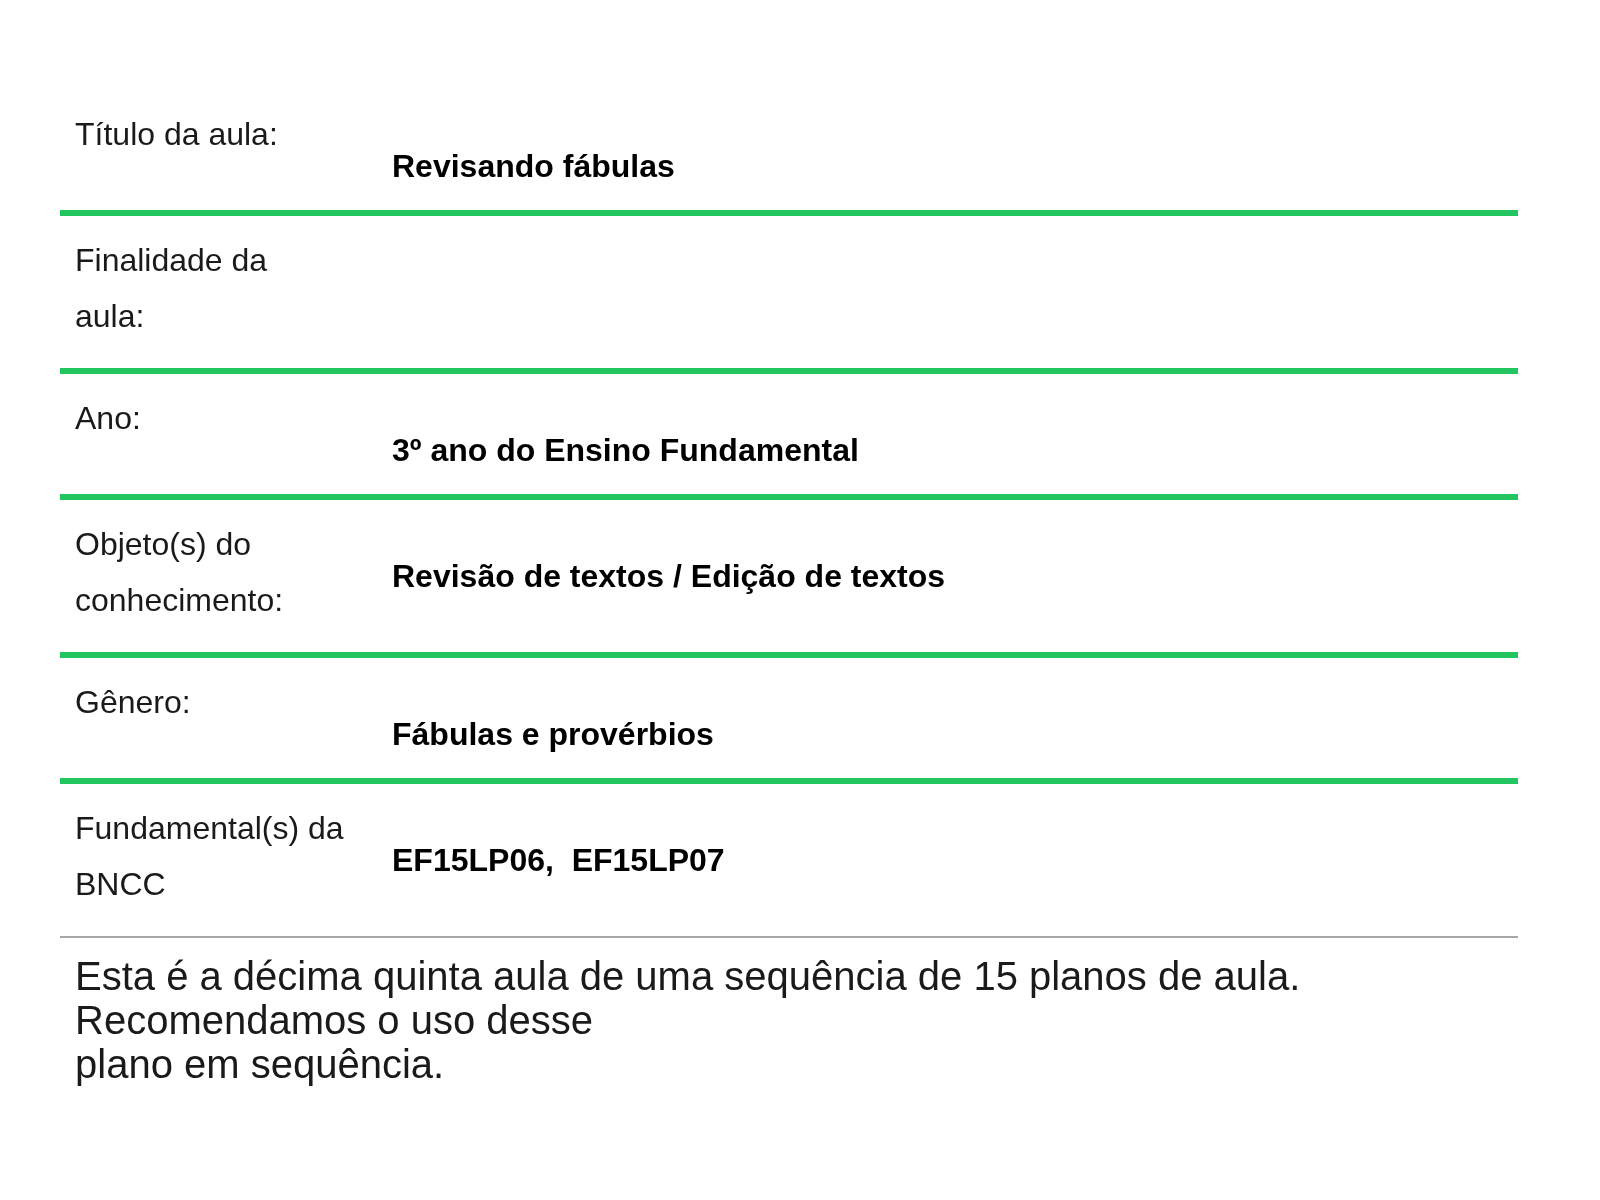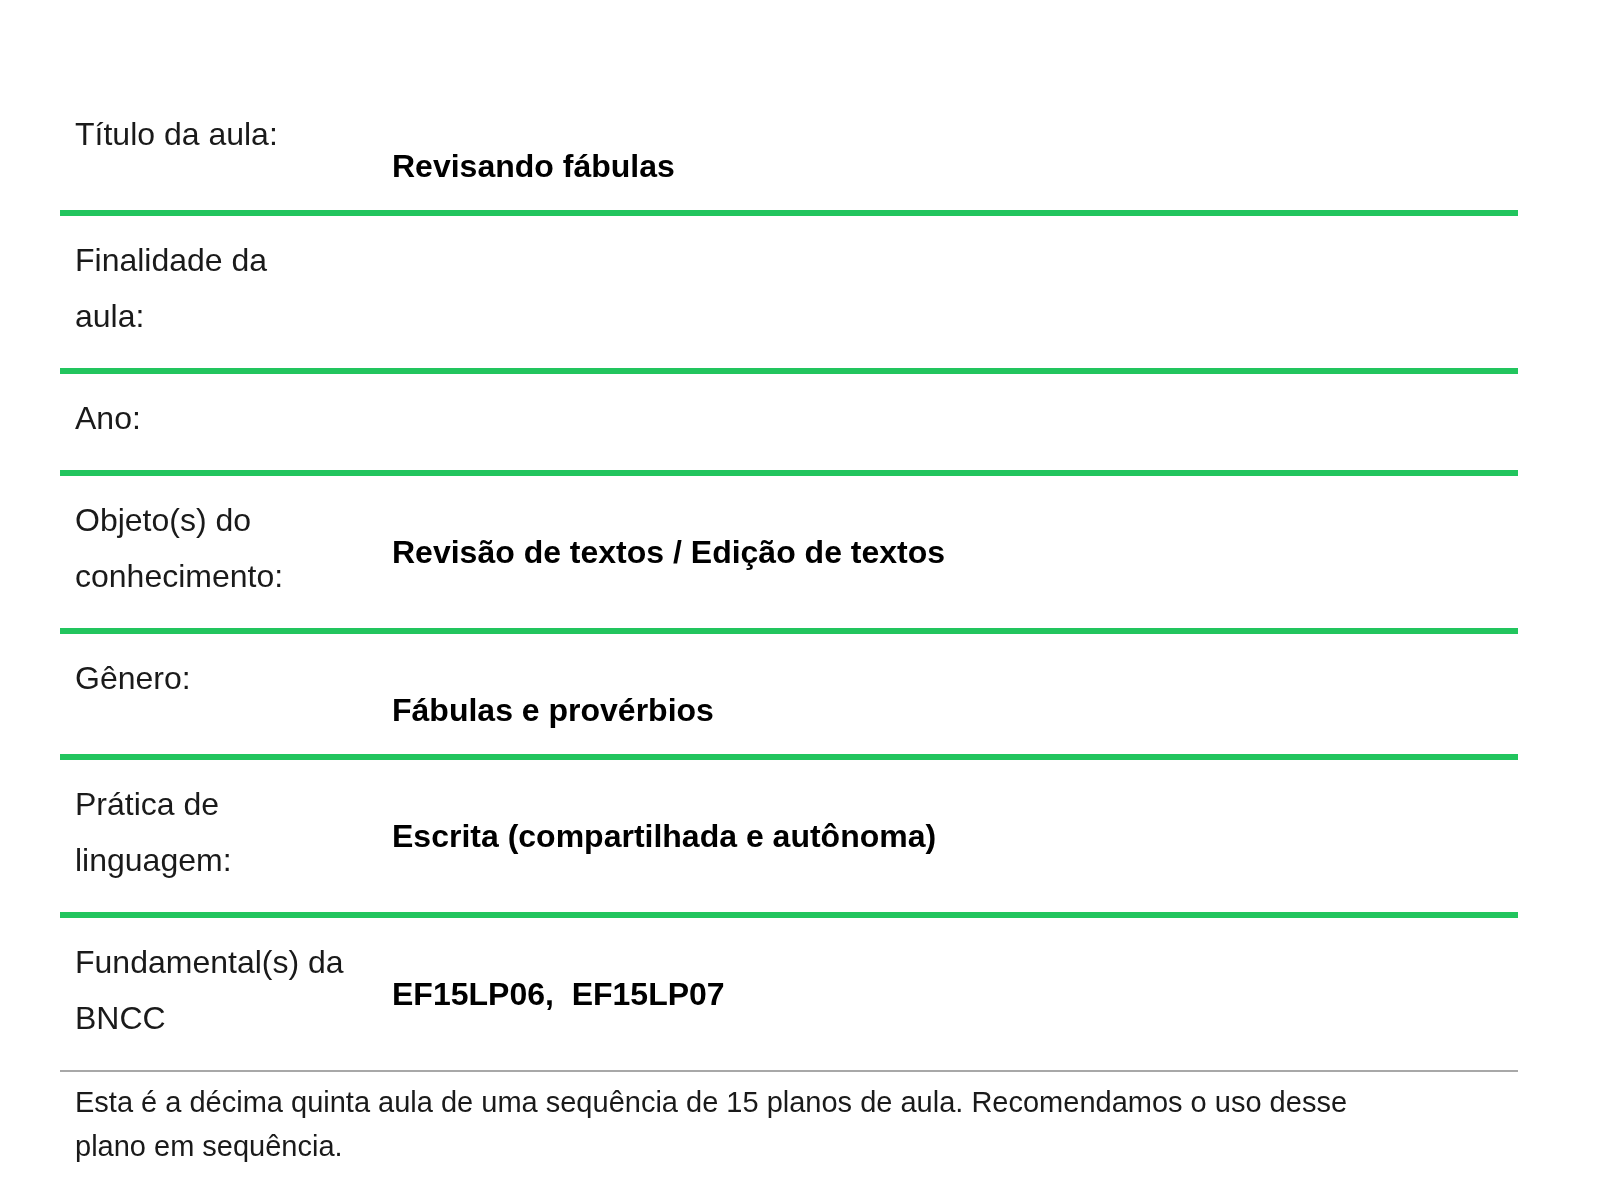--- a/index.html
+++ b/index.html
@@ -43,22 +43,22 @@
     font-size: 32px;
     line-height: 40px;
     font-weight: 700;
     color: #000000;
     white-space: pre-wrap;
     padding-right: 60px;
     margin-top: 40px;
   }
   .footer-note {
     border-top: 2px solid #a8a8a8;
-    padding: 8px 0 16px 15px;
-    font-size: 29px;
+    padding: 16px 0 16px 15px;
+    font-size: 40px;
     line-height: 44px;
     font-weight: 400;
     color: #1a1a1a;
     white-space: pre-wrap;
   }
 </style>
 </head>
 <body>
 
 <div class="doc">
@@ -68,38 +68,34 @@
     <div class="cell-value">Revisando fábulas</div>
   </div>
 
   <div class="row">
     <div class="cell-label">Finalidade da
 aula:</div>
   </div>
 
   <div class="row">
     <div class="cell-label">Ano:</div>
+    <div class="cell-value">3º ano do Ensino Fundamental</div>
   </div>
 
   <div class="row">
     <div class="cell-label">Objeto(s) do
 conhecimento:</div>
     <div class="cell-value">Revisão de textos / Edição de textos</div>
   </div>
 
   <div class="row">
     <div class="cell-label">Gênero:</div>
     <div class="cell-value">Fábulas e provérbios</div>
   </div>
 
-  <div class="row">
-    <div class="cell-label">Prática de
-linguagem:</div>
-    <div class="cell-value">Escrita (compartilhada e autônoma)</div>
-  </div>
 
   <div class="row">
     <div class="cell-label">Fundamental(s) da
 BNCC</div>
     <div class="cell-value">EF15LP06,  EF15LP07</div>
   </div>
 
   <div class="footer-note">Esta é a décima quinta aula de uma sequência de 15 planos de aula. Recomendamos o uso desse
 plano em sequência.</div>
 

